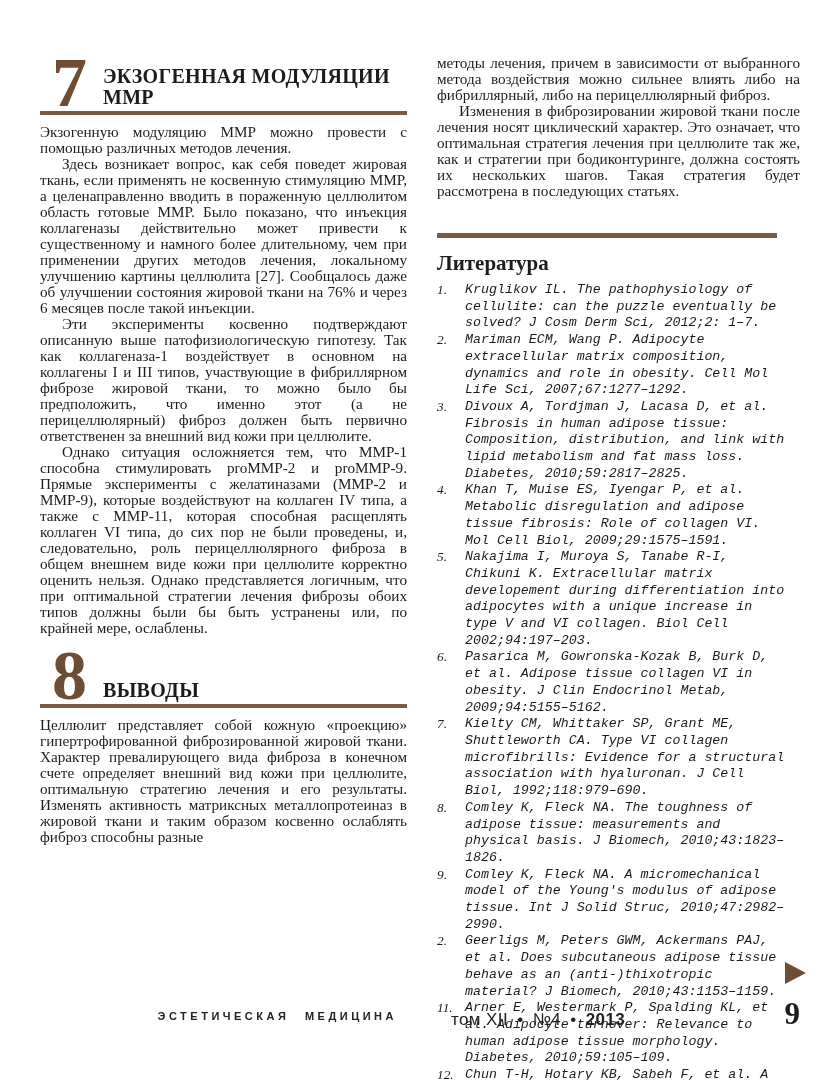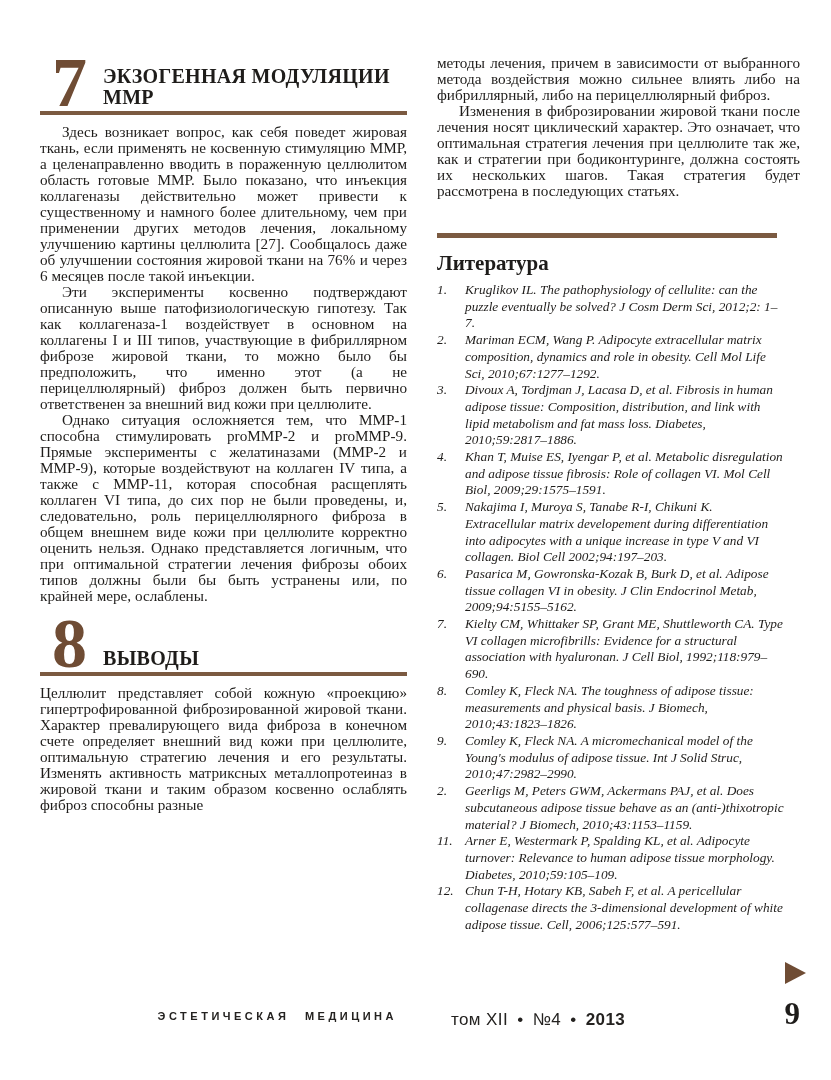--- a/index.html
+++ b/index.html
@@ -63,21 +63,21 @@
   .lit-title{
     font-size:21px;font-weight:bold;
     margin:13px 0 6px 0;
   }
   .ref{
     display:flex;
     font-style:italic;
     font-size:13.3px;line-height:16.7px;
   }
   .ref-num{width:28px;flex:none;}
-  .ref-text{flex:1;padding-right:14px;}
+  .ref-text{flex:1;padding-right:14px;font-family:Liberation Mono, monospace;}
 
   
   .arrow{
     position:absolute;
     left:785px;top:962px;
     width:0;height:0;
     border-left:21px solid var(--accent);
     border-top:11px solid transparent;
     border-bottom:11px solid transparent;
   }
@@ -120,20 +120,21 @@
 
   <div class="columns">
 
     <div class="col-left">
 
       <header class="section-heading">
         <span class="sec-num">7</span>
         <h2 class="sec-title">ЭКЗОГЕННАЯ МОДУЛЯЦИИ ММР</h2>
       </header>
 
+      <p class="body-p">Экзогенную модуляцию ММР можно провести с помощью различных методов лечения.</p>
       <p class="body-p indent">Здесь возникает вопрос, как себя поведет жировая ткань, если применять не косвенную стимуляцию ММР, а целенаправленно вводить в пораженную целлюлитом область готовые ММР. Было показано, что инъекция коллагеназы действительно может привести к существенному и намного более длительному, чем при применении других методов лечения, локальному улучшению картины целлюлита [27]. Сообщалось даже об улучшении состояния жировой ткани на 76% и через 6 месяцев после такой инъекции.</p>
       <p class="body-p indent">Эти эксперименты косвенно подтверждают описанную выше патофизиологическую гипотезу. Так как коллагеназа-1 воздействует в основном на коллагены I и III типов, участвующие в фибриллярном фиброзе жировой ткани, то можно было бы предположить, что именно этот (а не перицеллюлярный) фиброз должен быть первично ответственен за внешний вид кожи при целлюлите.</p>
       <p class="body-p indent">Однако ситуация осложняется тем, что ММР-1 способна стимулировать proММР-2 и proММР-9. Прямые эксперименты с желатиназами (ММР-2 и ММР-9), которые воздействуют на коллаген IV типа, а также с ММР-11, которая способная расщеплять коллаген VI типа, до сих пор не были проведены, и, следовательно, роль перицеллюлярного фиброза в общем внешнем виде кожи при целлюлите корректно оценить нельзя. Однако представляется логичным, что при оптимальной стратегии лечения фиброзы обоих типов должны были бы быть устранены или, по крайней мере, ослаблены.</p>
 
       <header class="section-heading heading-8">
         <span class="sec-num">8</span>
         <h2 class="sec-title">ВЫВОДЫ</h2>
       </header>
 
       <p class="body-p">Целлюлит представляет собой кожную «проекцию» гипертрофированной фиброзированной жировой ткани. Характер превалирующего вида фиброза в конечном счете определяет внешний вид кожи при целлюлите, оптимальную стратегию лечения и его результаты. Изменять активность матриксных металлопротеиназ в жировой ткани и таким образом косвенно ослаблять фиброз способны разные</p>
@@ -148,25 +149,25 @@
       <div class="divider"></div>
 
       <h3 class="lit-title">Литература</h3>
 
       <div class="ref">
         <span class="ref-num">1.</span>
         <span class="ref-text">Kruglikov IL. The pathophysiology of cellulite: can the puzzle eventually be solved? J Cosm Derm Sci, 2012;2: 1–7.</span>
       </div>
       <div class="ref">
         <span class="ref-num">2.</span>
-        <span class="ref-text">Mariman ECM, Wang P. Adipocyte extracellular matrix composition, dynamics and role in obesity. Cell Mol Life Sci, 2010;67:1277–1292.</span>
+        <span class="ref-text">Mariman ECM, Wang P. Adipocyte extracellular matrix composition, dynamics and role in obesity. Cell Mol Life Sci, 2007;67:1277–1292.</span>
       </div>
       <div class="ref">
         <span class="ref-num">3.</span>
-        <span class="ref-text">Divoux A, Tordjman J, Lacasa D, et al. Fibrosis in human adipose tissue: Composition, distribution, and link with lipid metabolism and fat mass loss. Diabetes, 2010;59:2817–1886.</span>
+        <span class="ref-text">Divoux A, Tordjman J, Lacasa D, et al. Fibrosis in human adipose tissue: Composition, distribution, and link with lipid metabolism and fat mass loss. Diabetes, 2010;59:2817–2825.</span>
       </div>
       <div class="ref">
         <span class="ref-num">4.</span>
         <span class="ref-text">Khan T, Muise ES, Iyengar P, et al. Metabolic disregulation and adipose tissue fibrosis: Role of collagen VI. Mol Cell Biol, 2009;29:1575–1591.</span>
       </div>
       <div class="ref">
         <span class="ref-num">5.</span>
         <span class="ref-text">Nakajima I, Muroya S, Tanabe R-I, Chikuni K. Extracellular matrix developement during differentiation into adipocytes with a unique increase in type V and VI collagen. Biol Cell 2002;94:197–203.</span>
       </div>
       <div class="ref">

